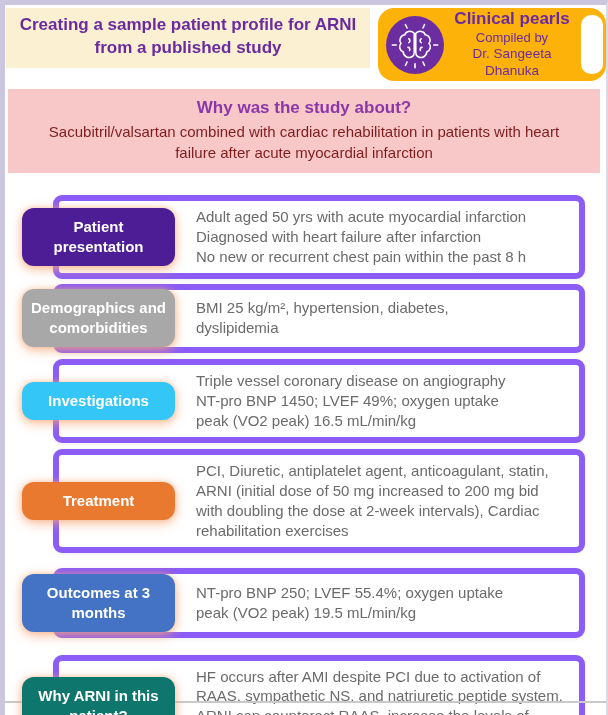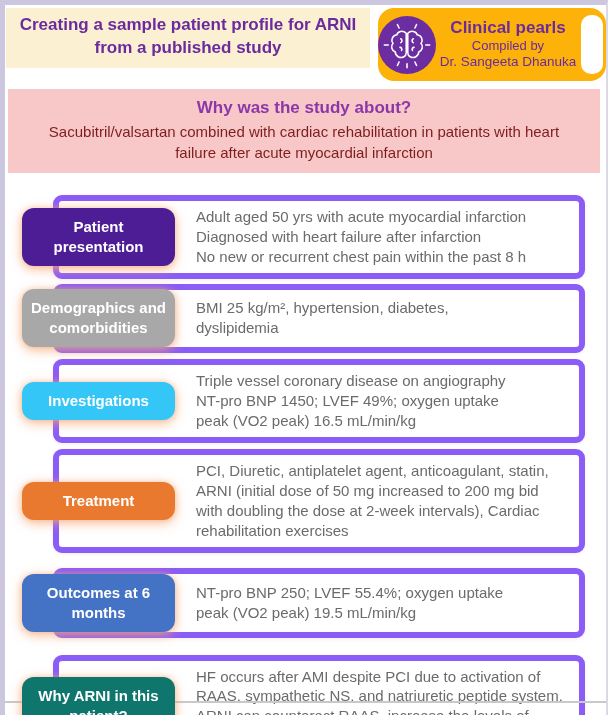--- a/index.html
+++ b/index.html
@@ -21,21 +21,21 @@
     background:#fbf0d2;
     display:flex;flex-direction:column;justify-content:flex-start;
     text-align:center;
     padding:6px 4px;box-sizing:border-box;
     color:#6b2b9e;font-weight:bold;font-size:17px;line-height:1.35;
   }
   .badge{
     position:relative;flex:1;margin-left:8px;height:73px;
     background:#fcb208;border-radius:16px;
     display:flex;align-items:center;
-    box-sizing:border-box;
+    padding-left:8px;box-sizing:border-box;
   }
   .badge-circle{
     width:58px;height:58px;border-radius:50%;
     background:#6c2da0;flex:0 0 58px;
     display:flex;align-items:center;justify-content:center;
   }
   .badge-text{flex:1;text-align:center;color:#6b2b9e;padding-right:26px;}
   .badge-title{font-weight:bold;font-size:17px;line-height:1.2;}
   .badge-sub{font-size:13px;line-height:1.25;}
   .badge-author{font-size:13.5px;line-height:1.25;text-align:center;}
@@ -162,21 +162,21 @@
   <div class="row row-4">
     <div class="row-label" style="background: rgb(232, 121, 47);">Treatment</div>
     <div class="card">
       <div class="card-text">
             <div class="line">PCI, Diuretic, antiplatelet agent, anticoagulant, statin, ARNI (initial dose of 50 mg increased to 200 mg bid with doubling the dose at 2-week intervals), Cardiac rehabilitation exercises</div>
           </div>
     </div>
   </div>
 
   <div class="row row-5">
-    <div class="row-label" style="background: rgb(68, 114, 196);">Outcomes at 6 months</div>
+    <div class="row-label" style="background: rgb(68, 114, 196);">Outcomes at 3 months</div>
     <div class="card">
       <div class="card-text">
             <div class="line">NT-pro BNP 250; LVEF 55.4%; oxygen uptake peak (VO2 peak) 19.5 mL/min/kg</div>
           </div>
     </div>
   </div>
 
   <div class="row row-6">
     <div class="row-label" style="background: #0f766e;">Why ARNI in this patient?</div>
     <div class="card">

